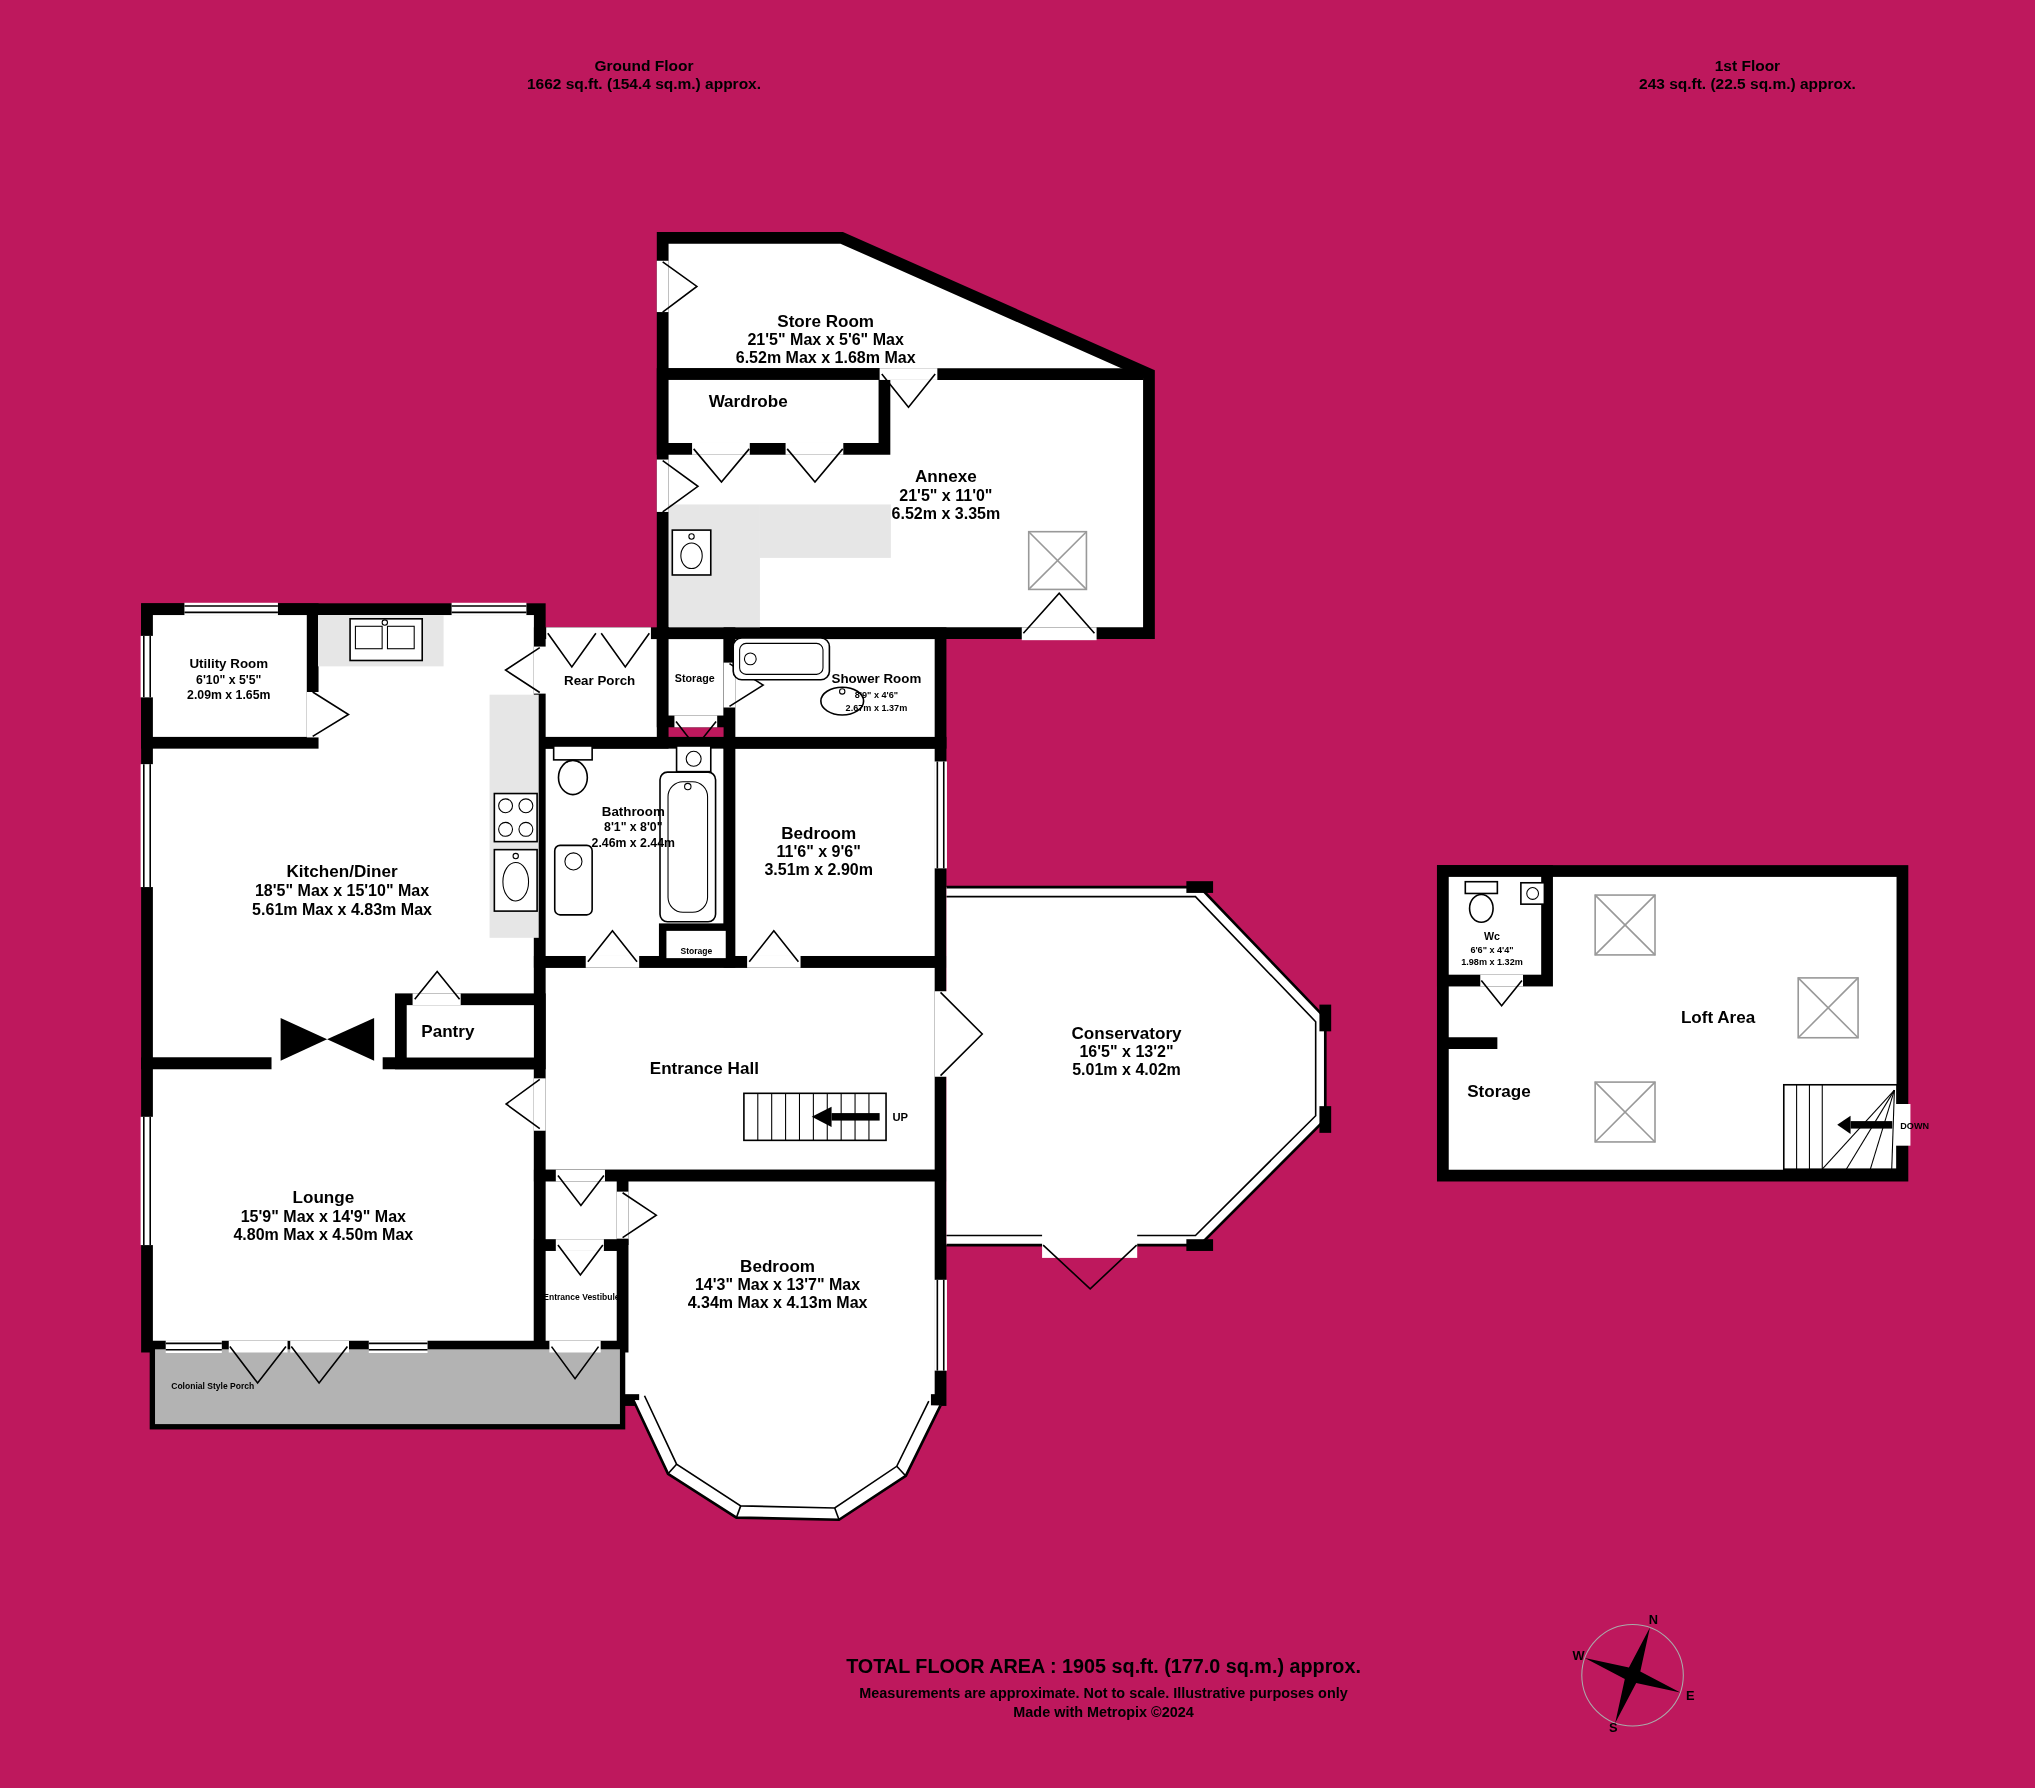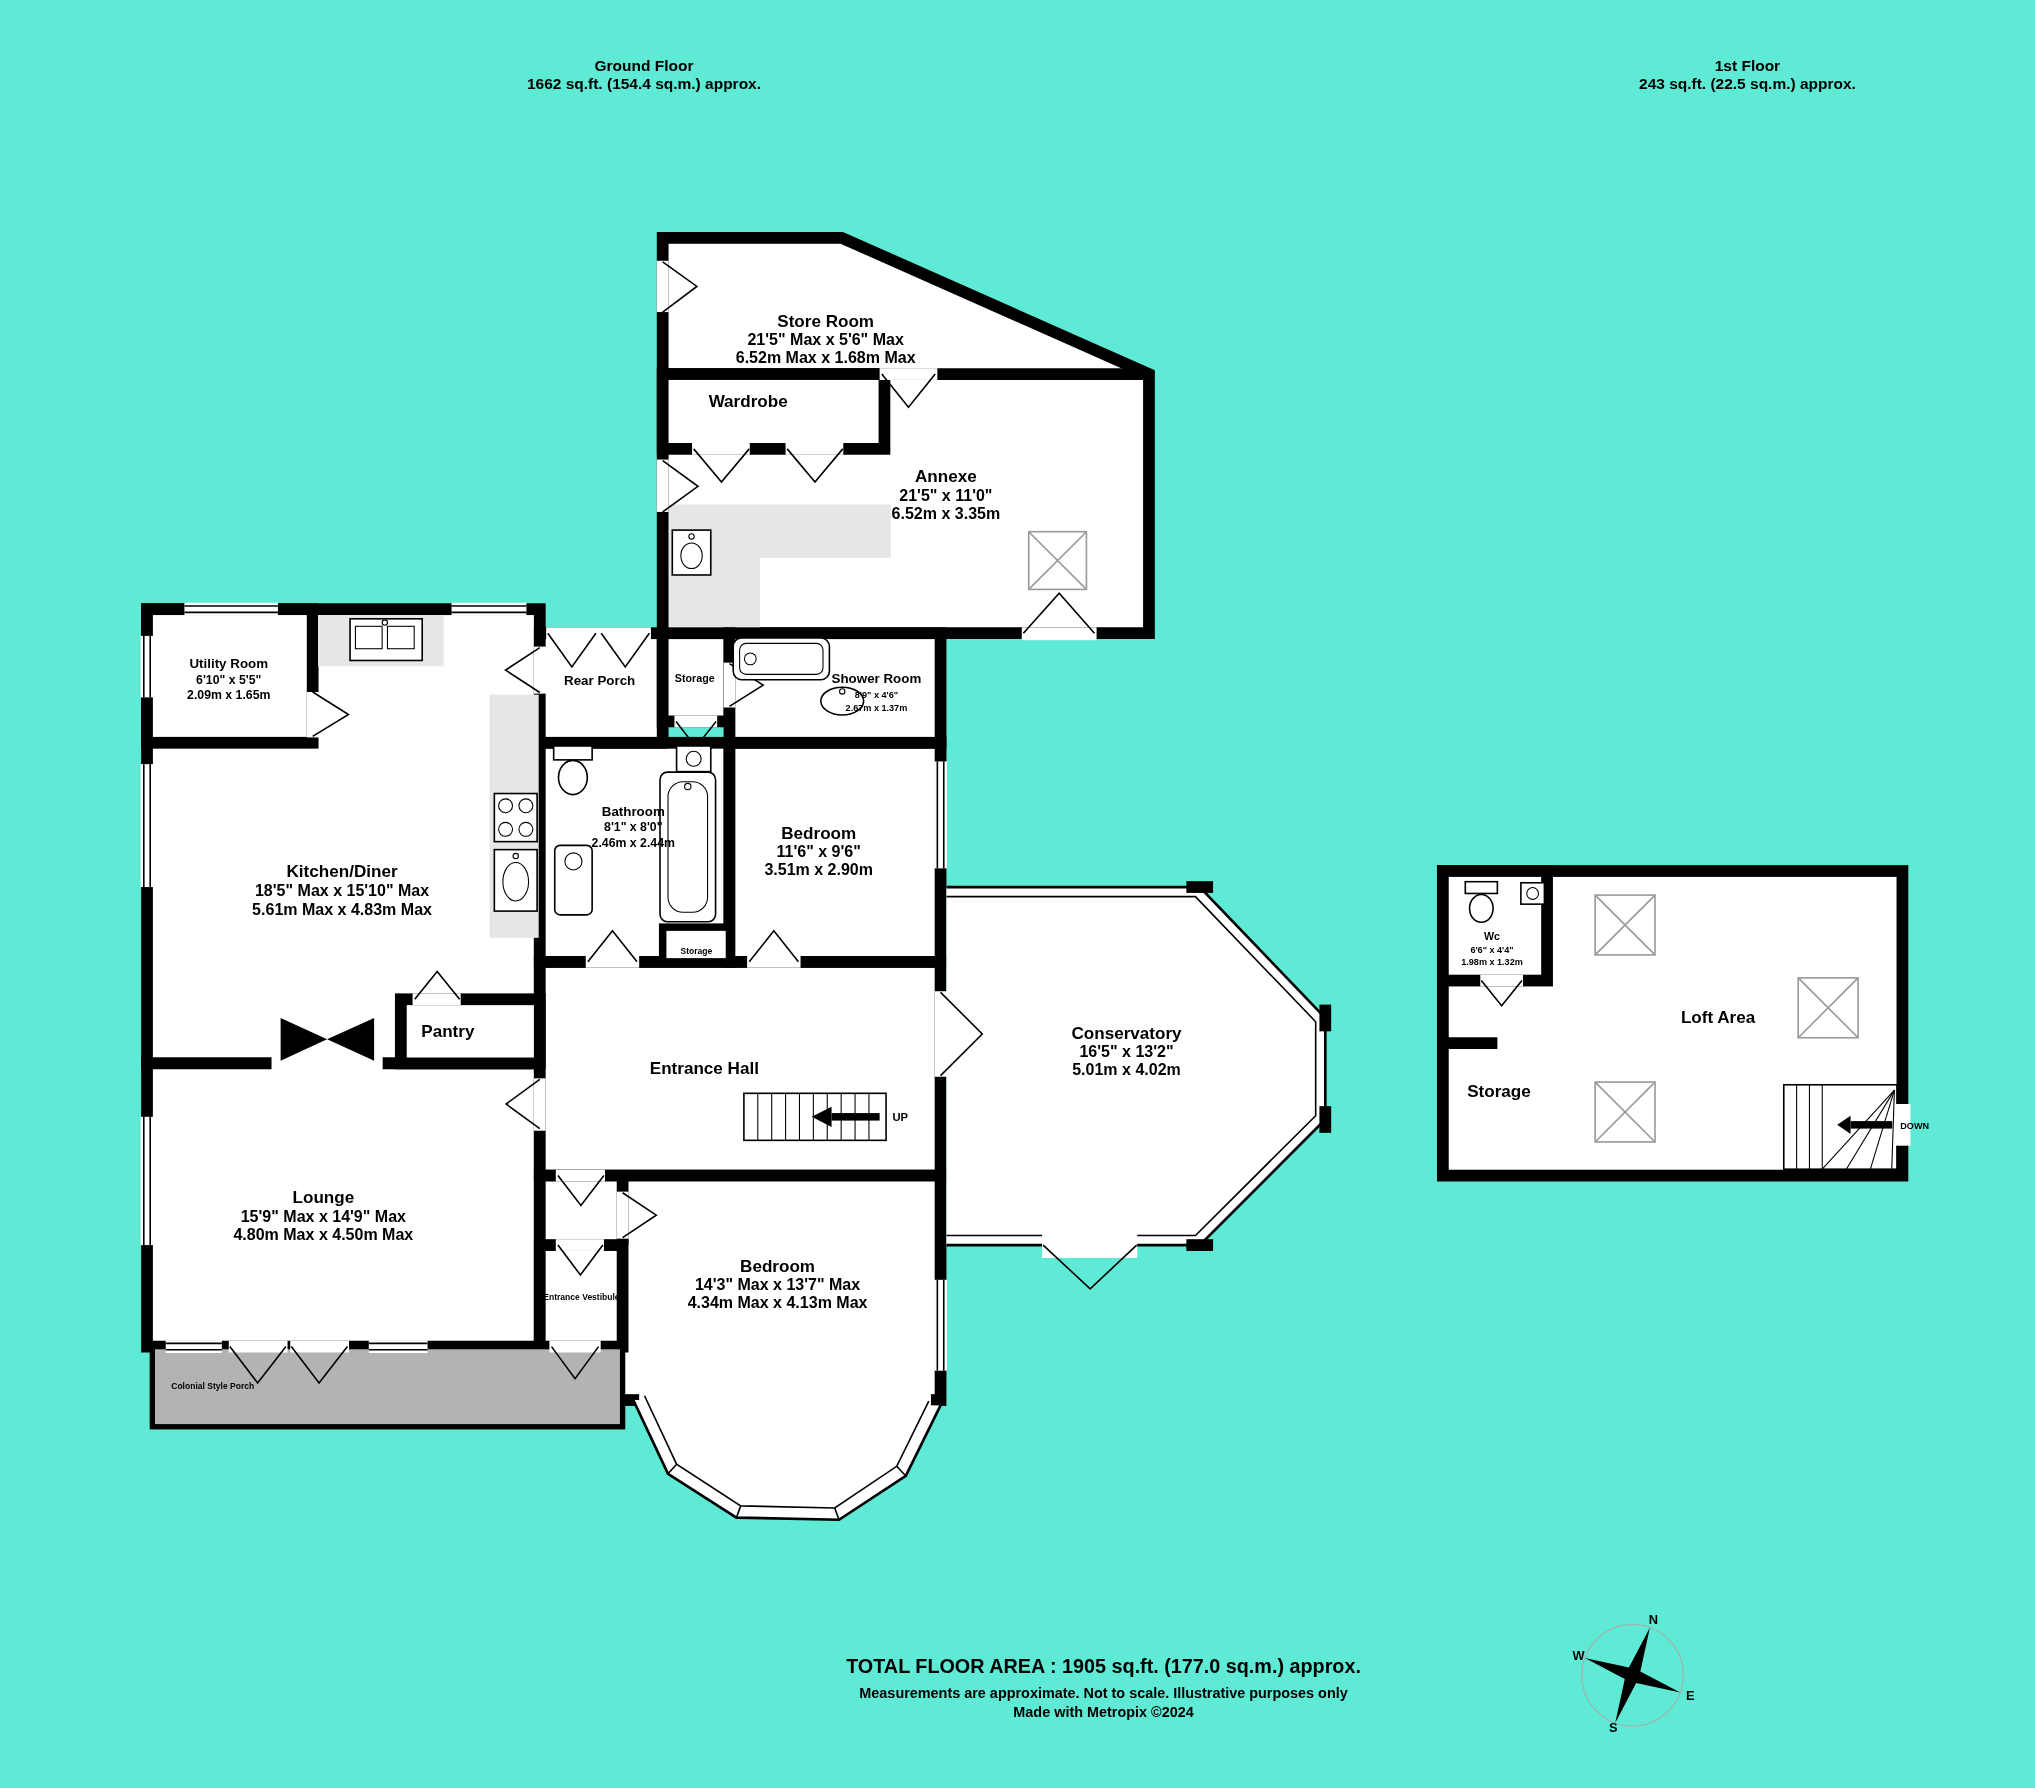--- a/index.html
+++ b/index.html
@@ -1,16 +1,16 @@
 <!DOCTYPE html>
 <html style="font-size:8.6px"><head>
 <meta charset="utf-8">
 <style>
   html,body{margin:0;padding:0;background:#fff;}
-  .page{position:relative;width:2035px;height:1788px;background:#5eead4;}
+  .page{position:relative;width:2035px;height:1788px;background:#be185d;}
   svg{display:block;}
   .txt{fill:#000;font-family:"Liberation Sans",sans-serif;font-weight:bold;text-anchor:middle;}
   .t-header{font-size:29px;}
   .t-room-lg{font-size:32px;}
   .t-dims-lg{font-size:30px;}
   .t-room-md{font-size:25px;}
   .t-dims-md{font-size:23px;}
   .t-room-sm{font-size:20px;}
   .t-dims-sm{font-size:17px;}
   .t-tiny{font-size:16px;}

